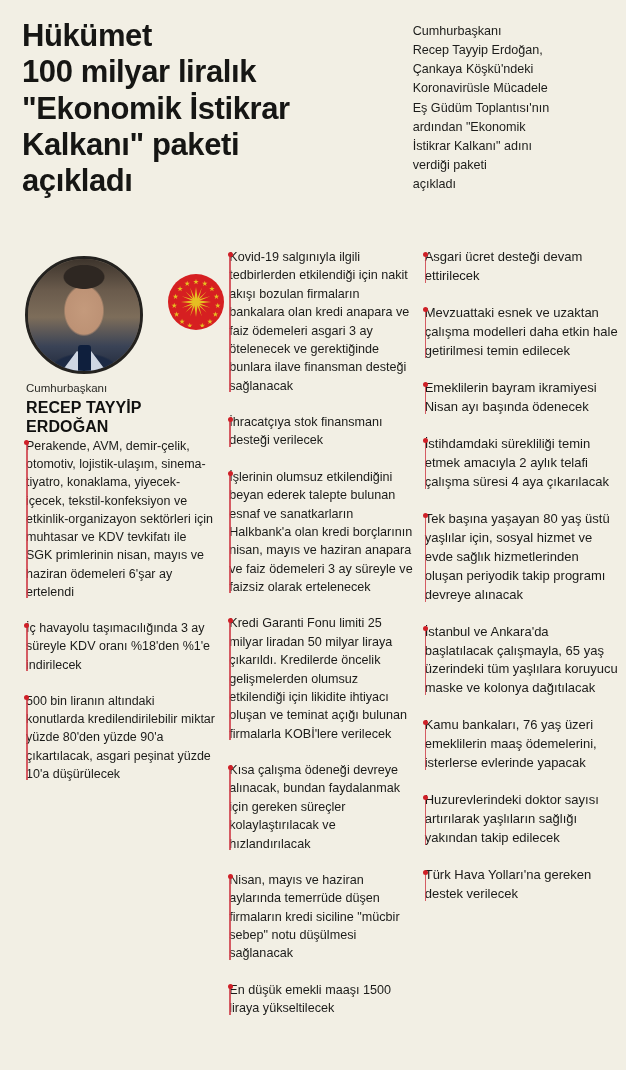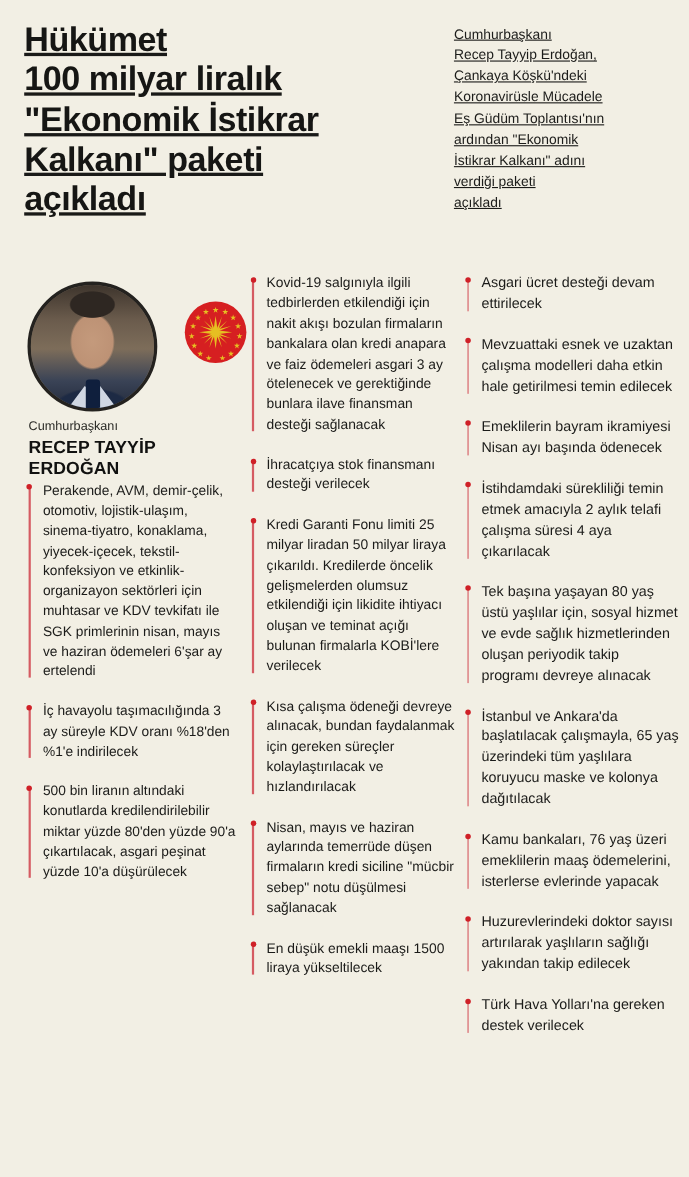--- a/index.html
+++ b/index.html
@@ -14,21 +14,20 @@
     color: #1a1a18;
     overflow: hidden;
     position: relative;
   }
 
   .page {
     width: 621px;
     height: 1070px;
     position: relative;
     background: #f2efe4;
-    text-decoration: underline;
   }
 
   
   .header {
     display: flex;
     align-items: flex-start;
     padding: 18px 14px 0 22px;
     box-sizing: border-box;
   }
   .headline {
@@ -159,21 +158,20 @@
   }
 
   
   .bullets {
     list-style: none;
     margin: 0;
     padding: 0;
   }
   .bullet {
     position: relative;
-    padding-left: 13px;
     margin-bottom: 17px;
     font-size: 12.7px;
     line-height: 1.46;
     color: #1b1b19;
   }
   .bullet::before {
     content: "";
     position: absolute;
     left: 0;
     top: 5px;
@@ -303,20 +301,24 @@
         <li class="bullet">
           <span class="dot"></span>
           <span class="txt">Kovid-19 salgınıyla ilgili tedbirlerden etkilendiği için nakit akışı bozulan firmaların bankalara olan kredi anapara ve faiz ödemeleri asgari 3 ay ötelenecek ve gerektiğinde bunlara ilave finansman desteği sağlanacak</span>
         </li>
         <li class="bullet">
           <span class="dot"></span>
           <span class="txt">İhracatçıya stok finansmanı desteği verilecek</span>
         </li>
         <li class="bullet">
           <span class="dot"></span>
+          <span class="txt">İşlerinin olumsuz etkilendiğini beyan ederek talepte bulunan esnaf ve sanatkarların Halkbank'a olan kredi borçlarının nisan, mayıs ve haziran anapara ve faiz ödemeleri 3 ay süreyle ve faizsiz olarak ertelenecek</span>
+        </li>
+        <li class="bullet">
+          <span class="dot"></span>
           <span class="txt">Kredi Garanti Fonu limiti 25 milyar liradan 50 milyar liraya çıkarıldı. Kredilerde öncelik gelişmelerden olumsuz etkilendiği için likidite ihtiyacı oluşan ve teminat açığı bulunan firmalarla KOBİ'lere verilecek</span>
         </li>
         <li class="bullet">
           <span class="dot"></span>
           <span class="txt">Kısa çalışma ödeneği devreye alınacak, bundan faydalanmak için gereken süreçler kolaylaştırılacak ve hızlandırılacak</span>
         </li>
         <li class="bullet">
           <span class="dot"></span>
           <span class="txt">Nisan, mayıs ve haziran aylarında temerrüde düşen firmaların kredi siciline "mücbir sebep" notu düşülmesi sağlanacak</span>
         </li>

